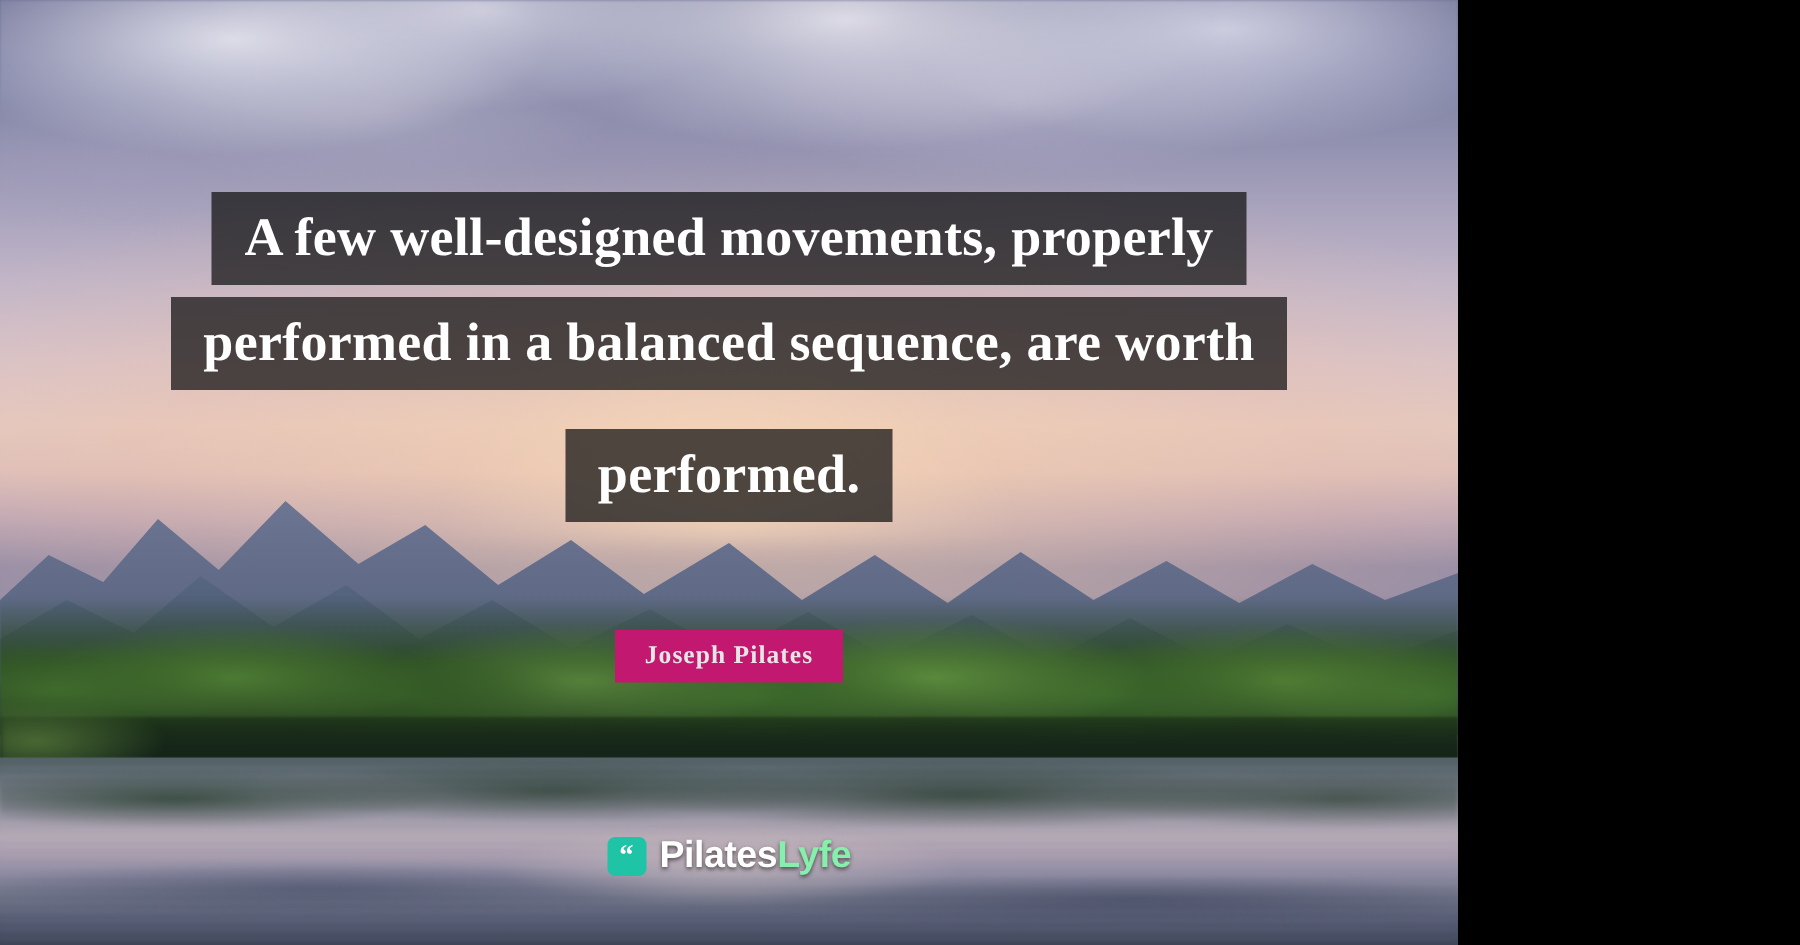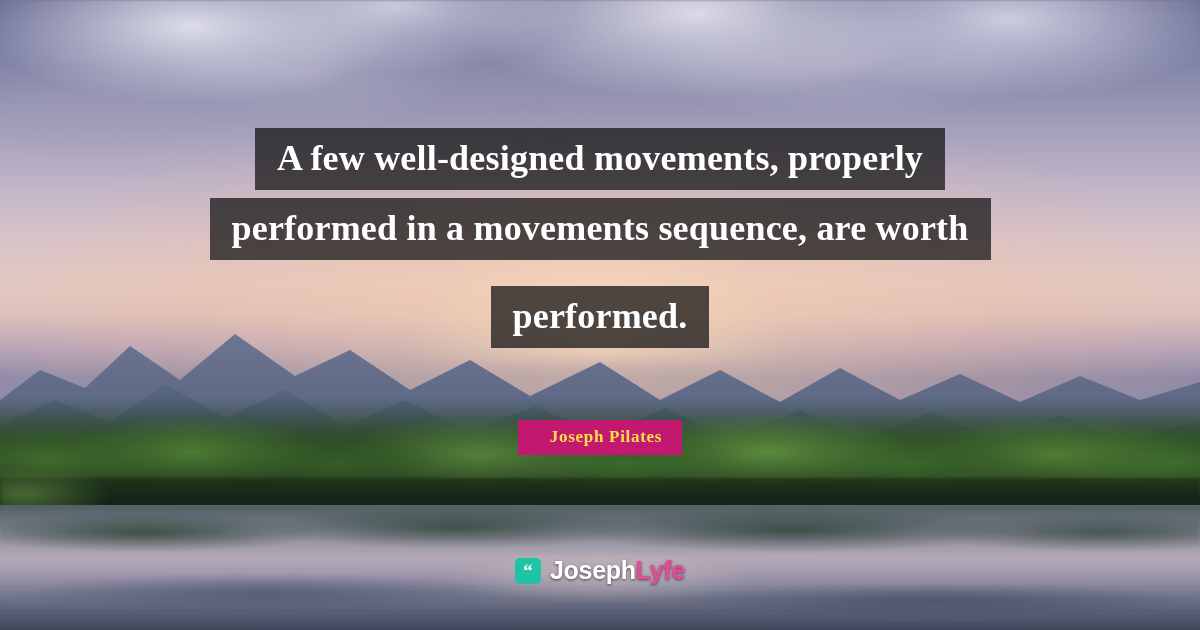--- a/index.html
+++ b/index.html
@@ -2,21 +2,21 @@
 <html><head>
 <meta charset="utf-8">
 <style>
   html, body {
     margin: 0;
     padding: 0;
     background: #000;
   }
   #card {
     position: relative;
-    width: 1200px;
+    width: 972px;
     height: 630px;
     overflow: hidden;
     font-family: "Liberation Sans", sans-serif;
   }
 
   
   .scene {
     position: absolute;
     inset: 0;
     background:
@@ -158,26 +158,26 @@
   }
   .author-wrap {
     position: absolute;
     left: 0; right: 0;
     top: 420px;
     text-align: center;
   }
   .author {
     display: inline-block;
     background: #c2186f;
-    color: #fde047;
+    color: #e5e5e5;
     font-family: "Liberation Serif", "DejaVu Serif", serif;
     font-size: 17px;
     font-weight: 700;
     letter-spacing: 0.7px;
-    padding: 7px 20px 8px 32px;
+    padding: 7px 20px 8px 20px;
   }
 
   
   .brand {
     position: absolute;
     left: 0; right: 0;
     top: 556px;
     display: flex;
     align-items: center;
     justify-content: center;
@@ -197,21 +197,21 @@
     line-height: 1;
   }
   .brand-name {
     color: #ffffff;
     font-family: "Liberation Sans", sans-serif;
     font-size: 25px;
     font-weight: 700;
     letter-spacing: -0.3px;
     text-shadow: 0 1px 3px rgba(0,0,0,0.6);
   }
-  .brand-name .accent { color: #ec4899; }
+  .brand-name .accent { color: #86efac; }
 </style>
 </head>
 <body>
 
 <div id="card">
 
   <div class="scene">
     <div class="sky-clouds"></div>
     <div class="sun-rays"></div>
 
@@ -241,27 +241,27 @@
     <div class="treeline-dark"></div>
     <div class="bank-left"></div>
 
     <div class="water">
       <div class="water-reflections"></div>
     </div>
   </div>
 
   <div class="quote-wrap">
     <div class="quote-line">A few well-designed movements, properly</div><br>
-    <div class="quote-line">performed in a movements sequence, are worth</div><br>
+    <div class="quote-line">performed in a balanced sequence, are worth</div><br>
     <br>
     <div class="quote-line">performed.</div>
   </div>
 
   <div class="author-wrap">
     <span class="author">Joseph Pilates</span>
   </div>
 
   <div class="brand">
     <span class="brand-mark">“</span>
-    <span class="brand-name"><span>Joseph</span><span class="accent">Lyfe</span></span>
+    <span class="brand-name"><span>Pilates</span><span class="accent">Lyfe</span></span>
   </div>
 
 </div>
 
 </body></html>

